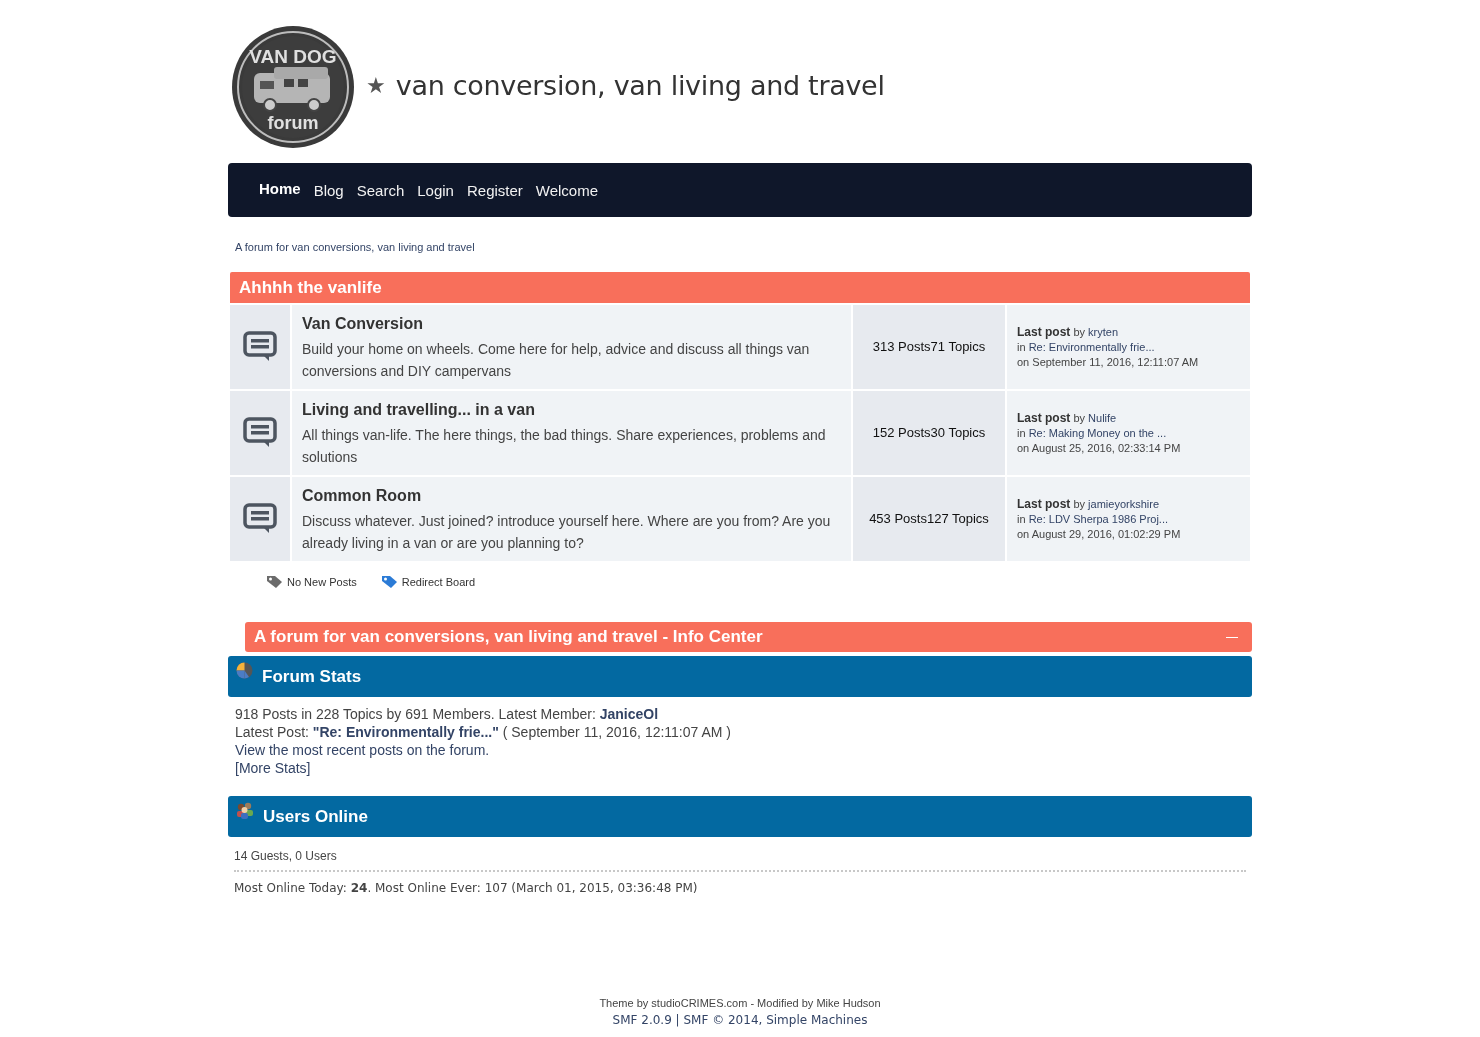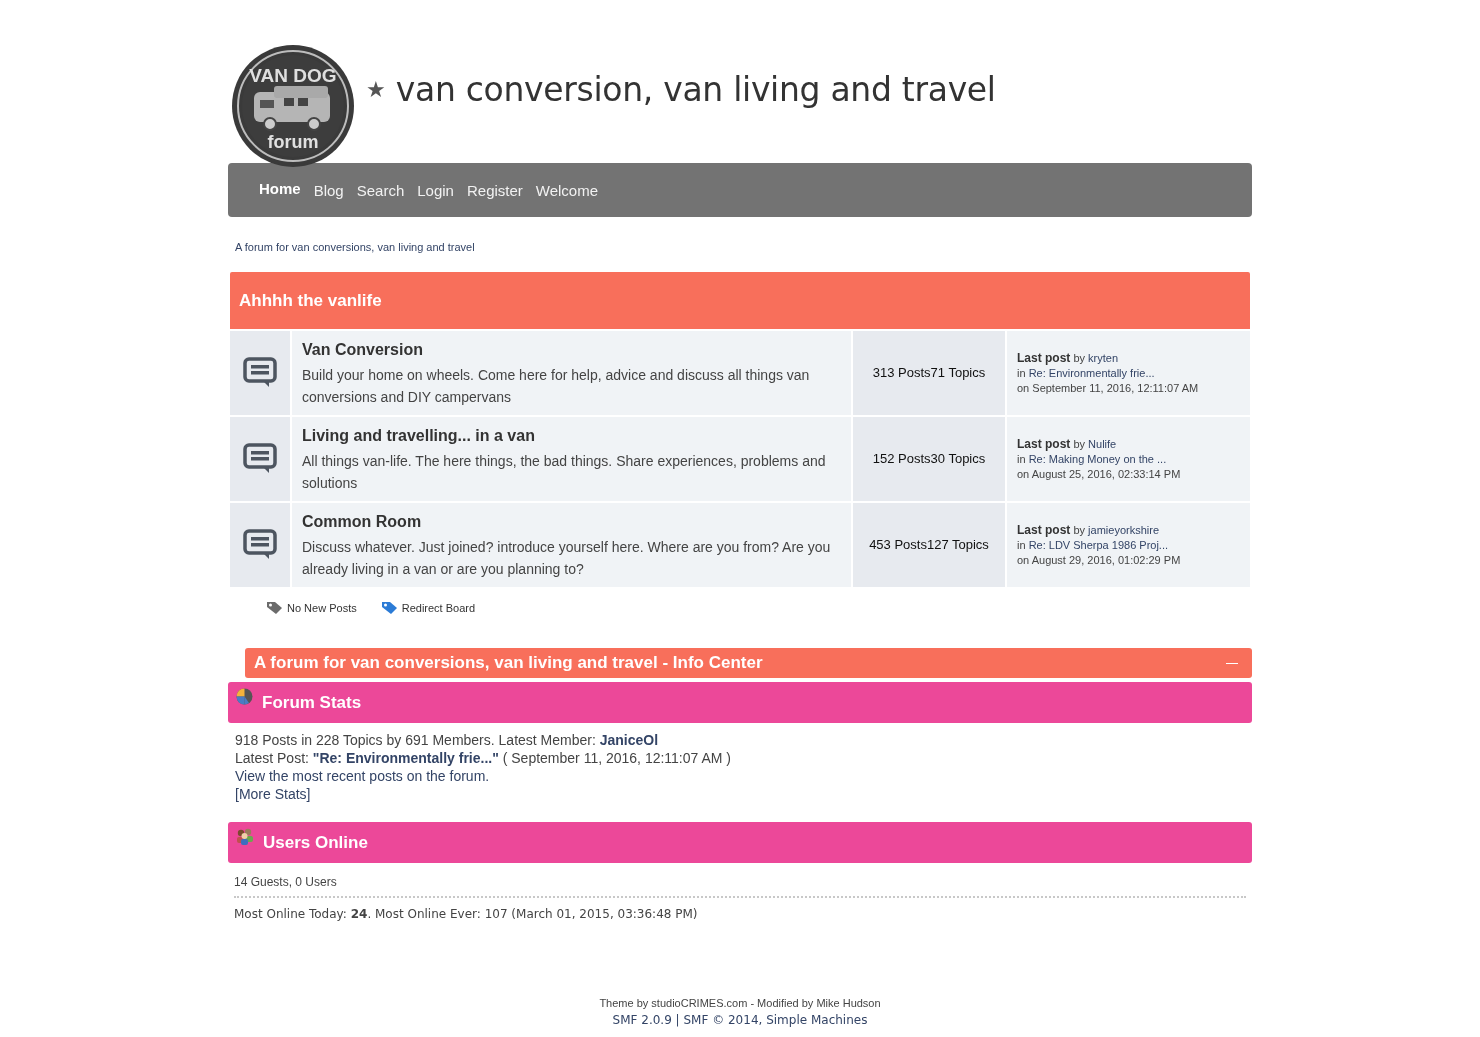--- a/index.html
+++ b/index.html
@@ -4,53 +4,53 @@
 <style>
   * { box-sizing: border-box; margin: 0; padding: 0; }
   html, body { width: 1480px; height: 1037px; background: #ffffff; overflow: hidden; }
   body { font-family: "Liberation Sans", sans-serif; color: #333; position: relative; }
   a { text-decoration: none; color: #334466; }
 
   #wrap { position: absolute; left: 228px; top: 0; width: 1024px; }
 
   
   #header { position: relative; height: 163px; }
-  #logo { position: absolute; left: 2px; top: 42px; width: 126px; height: 128px; }
+  #logo { position: absolute; left: 2px; top: 23px; width: 126px; height: 128px; }
   #tagline { position: absolute; left: 138px; top: 70px; display: flex; align-items: center; }
   #tagline .star { font-size: 22px; color: #555; margin-right: 10px; line-height: 1; }
-  #tagline .text { font-family: "DejaVu Sans", sans-serif; font-size: 33px; color: #333; letter-spacing: -0.3px; }
-
-  
-  #nav { height: 54px; background: #737373; border-radius: 4px; display: flex; align-items: center; padding-left: 31px; }
+  #tagline .text { font-family: "DejaVu Sans", sans-serif; font-size: 27px; color: #333; letter-spacing: -0.3px; }
+
+  
+  #nav { height: 54px; background: #0f172a; border-radius: 4px; display: flex; align-items: center; padding-left: 31px; }
   #nav a { color: #f2f2f2; font-size: 15px; margin-right: 13px; }
   #nav a.active { font-weight: bold; color: #ffffff; position: relative; top: -2px; }
 
   #crumb { font-size: 11px; color: #334466; margin: 24px 0 0 7px; height: 14px; }
 
   
-  .cat-header { margin-top: 17px; margin-left: 2px; margin-right: 2px; height: 57px; background: #f86f5b; color: #fff; font-weight: bold; font-size: 17px; padding-left: 9px; display: flex; align-items: center; border-radius: 2px 2px 0 0; }
+  .cat-header { margin-top: 17px; margin-left: 2px; margin-right: 2px; height: 31px; background: #f86f5b; color: #fff; font-weight: bold; font-size: 17px; padding-left: 9px; display: flex; align-items: center; border-radius: 2px 2px 0 0; }
   .board-table { margin: 2px 2px 0 2px; }
   .board-row { display: flex; height: 84px; margin-bottom: 2px; }
   .board-row .icon-cell { width: 60px; background: #e7eaef; display: flex; align-items: center; justify-content: center; margin-right: 2px; }
   .board-row .info-cell { width: 559px; background: #f0f3f6; padding: 10px 10px 0 10px; margin-right: 2px; }
   .board-row .info-cell .name { font-size: 16px; font-weight: bold; color: #333; display: block; margin-bottom: 5px; }
   .board-row .info-cell .desc { font-size: 14px; color: #444; line-height: 22px; }
   .board-row .stats-cell { width: 152px; background: #e7eaef; display: flex; flex-direction: row; justify-content: center; align-items: center; font-size: 13px; color: #111; line-height: 18px; margin-right: 2px; }
   .board-row .last-cell { flex: 1; background: #f0f3f6; padding: 20px 10px 0 10px; font-size: 11px; line-height: 15px; color: #444; }
   .board-row .last-cell b { font-weight: bold; color: #333; font-size: 12px; }
   .board-row .last-cell a { color: #334466; }
 
   #legend { display: flex; align-items: flex-end; margin: 14px 0 0 38px; font-size: 11px; color: #333; }
   #legend .item { display: flex; align-items: center; margin-right: 24px; }
   #legend svg { margin-right: 4px; }
 
   
   .ic-header { margin-top: 33px; height: 30px; background: #f86f5b; color: #fff; font-weight: bold; font-size: 17px; padding-left: 9px; display: flex; align-items: center; border-radius: 3px; position: relative; margin-left: 17px; }
   .ic-header .collapse { position: absolute; right: 14px; top: 15px; width: 12px; height: 1px; background: #fff; }
-  .sub-header { margin-top: 4px; height: 41px; background: #ec4899; color: #fff; font-weight: bold; font-size: 17px; padding-left: 8px; display: flex; align-items: center; border-radius: 3px; }
+  .sub-header { margin-top: 4px; height: 41px; background: #0369a1; color: #fff; font-weight: bold; font-size: 17px; padding-left: 8px; display: flex; align-items: center; border-radius: 3px; }
   .sub-header svg { margin-right: 9px; position: relative; top: -6px; }
   #stats-body { padding: 8px 7px 0 7px; font-size: 14px; line-height: 18px; color: #444; height: 95px; }
   #stats-body a { color: #334466; }
   #stats-body a.bold { font-weight: bold; }
   #users-body { padding: 0 6px; }
   #users-line1 { font-size: 12px; color: #444; padding: 12px 0 0 0; height: 35px; border-bottom: 2px dotted #c8c8c8; }
   #users-line2 { font-family: "DejaVu Sans", sans-serif; font-size: 12px; color: #444; padding-top: 9px; }
 
   #footer { position: absolute; top: 997px; left: 0; width: 1480px; text-align: center; }
   #footer .l1 { font-size: 11px; color: #444; }

